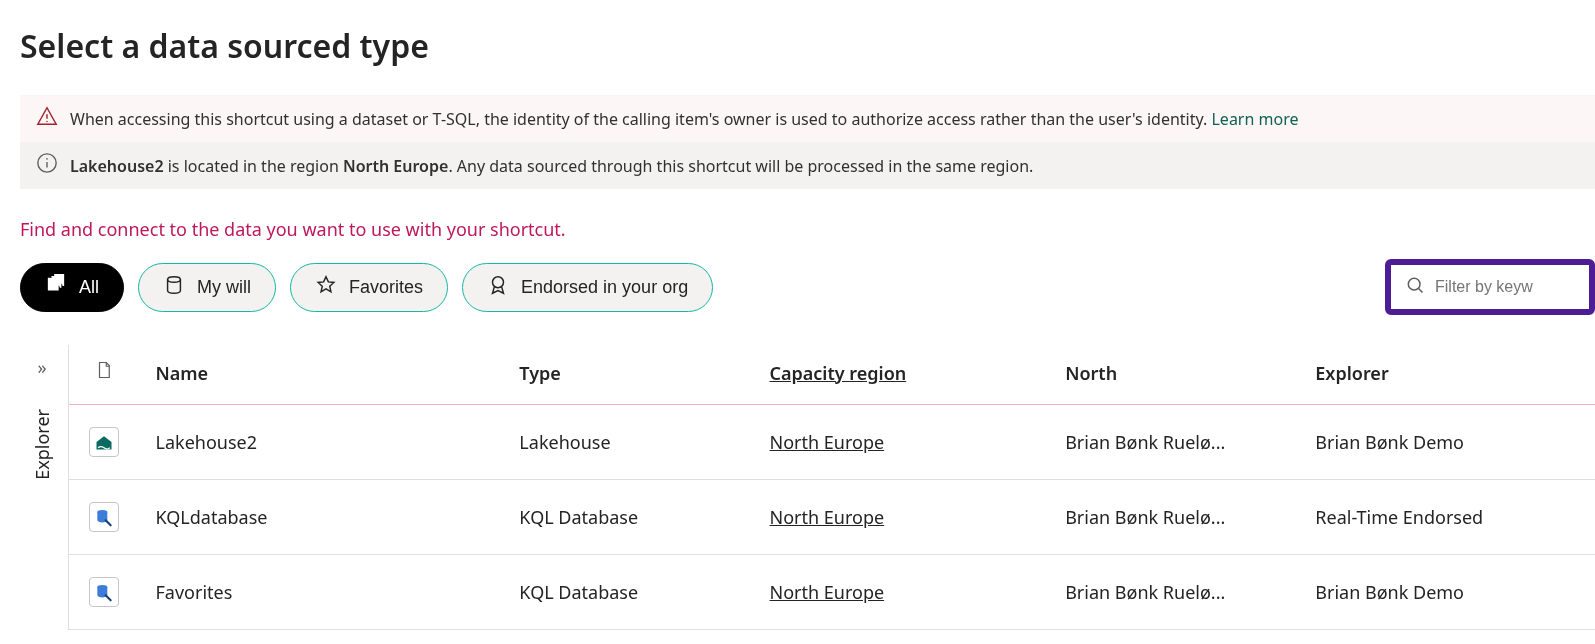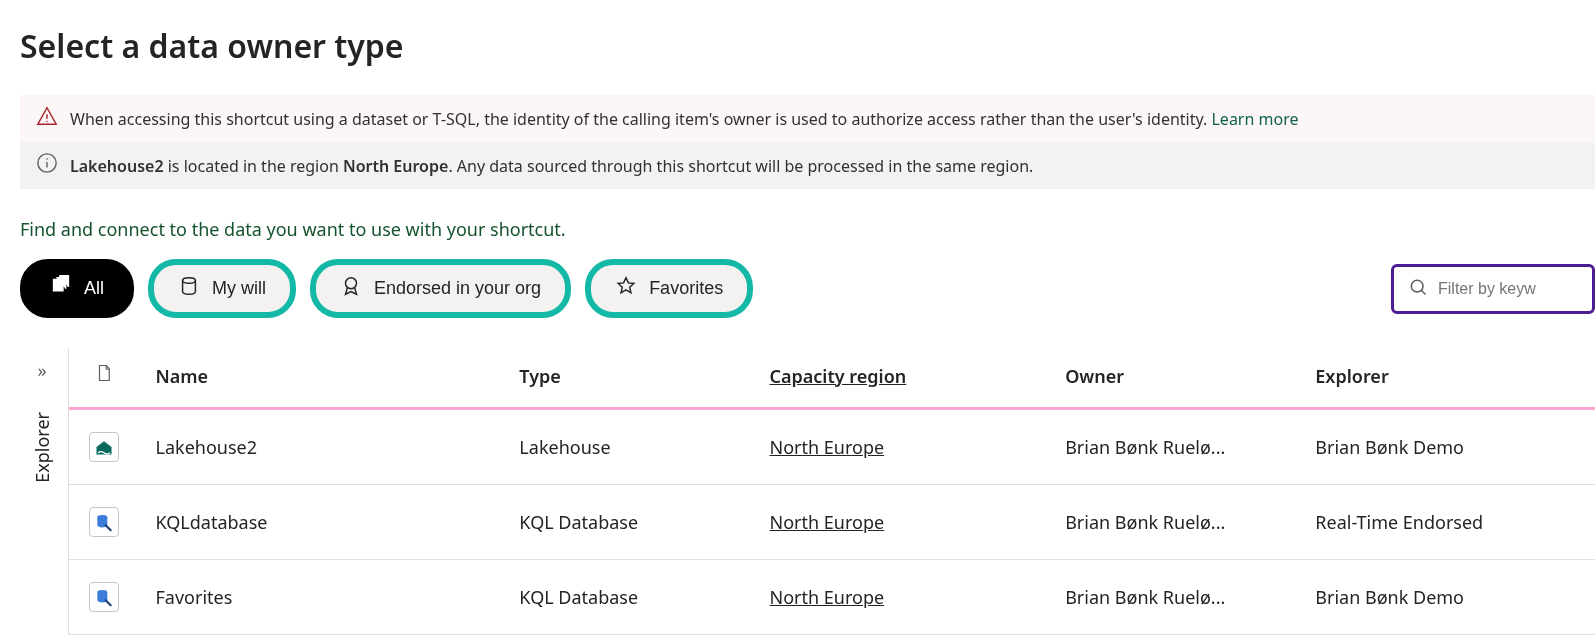--- a/index.html
+++ b/index.html
@@ -35,56 +35,56 @@
       background: #f3f2f1;
       margin-bottom: 28px;
       text-align: right;
     }
     .banner svg { flex-shrink: 0; }
     .banner .link { color: #0f6251; text-decoration: none; text-align: center; }
     .banner strong { font-weight: 600; }
 
     .subhead {
       font-size: 18px;
-      color: #14532d;
+      color: #be185d;
       margin-bottom: 18px;
     }
 
     .toolbar {
       display: flex;
       align-items: center;
       gap: 14px;
       margin-bottom: 30px;
     }
     .pill {
       display: inline-flex;
       align-items: center;
       gap: 12px;
-      border: 6px solid #14b8a6;
+      border: 1px solid #14b8a6;
       background: #f3f2f1;
       color: #242424;
       border-radius: 28px;
       padding: 10px 24px;
       font-size: 18px;
       cursor: pointer;
     }
     .pill.active {
       background: #000;
       color: #fff;
       border-color: #000;
     }
     .pill svg { width: 22px; height: 22px; }
     .pill.active svg { stroke: #fff; fill: #fff; }
 
     .toolbar-spacer { flex: 1; }
     .search-box {
       display: inline-flex;
       align-items: center;
       gap: 10px;
-      border: 3px solid #4c1d95;
+      border: 6px solid #4c1d95;
       border-radius: 6px;
       padding: 10px 14px;
       min-width: 200px;
       color: #616161;
     }
     .search-box input {
       border: none;
       outline: none;
       font-size: 16px;
       color: #242424;
@@ -121,21 +121,21 @@
     }
     table {
       border-collapse: collapse;
       width: 100%;
     }
     thead th {
       text-align: left;
       font-weight: 600;
       font-size: 18px;
       padding: 14px 16px 18px 16px;
-      border-bottom: 3px solid #f9a8d4;
+      border-bottom: 1px solid #f9a8d4;
       color: #242424;
     }
     tbody td {
       padding: 22px 16px;
       font-size: 18px;
       border-bottom: 1px solid #e1dfdd;
       color: #242424;
       white-space: nowrap;
       overflow: hidden;
       text-overflow: ellipsis;
@@ -157,21 +157,21 @@
       border-radius: 4px;
       background: #fff;
     }
     .item-icon svg { width: 20px; height: 20px; }
   </style>
 </head>
 <body>
 
 <div class="page">
 
-  <h1 class="page-title">Select a data owner type</h1>
+  <h1 class="page-title">Select a data sourced type</h1>
 
   <div class="banner banner-warning">
     <span>
       <svg width="22" height="22" viewBox="0 0 24 24" fill="none" stroke="#a4262c" stroke-width="1.6">
         <path d="M12 3 L22 21 H2 Z"></path>
           <line x1="12" y1="10" x2="12" y2="15"></line>
           <circle cx="12" cy="18" r="0.8" fill="#a4262c" stroke="none"></circle>
       </svg>
     </span>
     <span>
@@ -212,34 +212,34 @@
             <ellipse cx="12" cy="6" rx="7" ry="3"></ellipse>
             <path d="M5 6v12c0 1.7 3.1 3 7 3s7-1.3 7-3V6"></path>
           </svg>
       </span>
       <span>My will</span>
     </button>
 
     <button class="pill">
       <span>
         <svg viewBox="0 0 24 24" fill="none" stroke="#242424" stroke-width="1.6">
+            <path d="M12 3l2.6 5.6 6 .6-4.5 4.2 1.3 6-5.4-3.1L6.6 19.4l1.3-6L3.4 9.2l6-.6z"></path>
+          </svg>
+      </span>
+      <span>Favorites</span>
+    </button>
+
+    <button class="pill">
+      <span>
+        <svg viewBox="0 0 24 24" fill="none" stroke="#242424" stroke-width="1.6">
             <circle cx="12" cy="9" r="6"></circle>
             <path d="M8 14l-2 7 6-3 6 3-2-7"></path>
           </svg>
       </span>
       <span>Endorsed in your org</span>
-    </button>
-
-    <button class="pill">
-      <span>
-        <svg viewBox="0 0 24 24" fill="none" stroke="#242424" stroke-width="1.6">
-            <path d="M12 3l2.6 5.6 6 .6-4.5 4.2 1.3 6-5.4-3.1L6.6 19.4l1.3-6L3.4 9.2l6-.6z"></path>
-          </svg>
-      </span>
-      <span>Favorites</span>
     </button>
 
     <span class="toolbar-spacer"></span>
 
     <label class="search-box">
       <span>
         <svg width="20" height="20" viewBox="0 0 24 24" fill="none" stroke="#605e5c" stroke-width="1.8">
             <circle cx="11" cy="11" r="7"></circle>
             <line x1="21" y1="21" x2="16" y2="16"></line>
           </svg>
@@ -262,21 +262,21 @@
               <span>
                 <svg width="18" height="22" viewBox="0 0 24 24" fill="none" stroke="#605e5c" stroke-width="1.6">
                     <path d="M6 2h9l4 4v16H6z"></path>
                     <path d="M15 2v5h5"></path>
                   </svg>
               </span>
             </th>
             <th class="col-name">Name</th>
             <th class="col-type">Type</th>
             <th class="col-region">Capacity region</th>
-            <th class="col-owner">Owner</th>
+            <th class="col-owner">North</th>
             <th class="col-location">Explorer</th>
           </tr>
         </thead>
         <tbody id="table-body">
             <tr>
               <td class="col-icon"><span class="item-icon">
                   <svg viewBox="0 0 24 24">
                     <path d="M3 12l9-7 9 7v9H3z" fill="#0b6a5f"></path>
                     <path d="M5 19q3-3 7 0t7 0" fill="none" stroke="#fff" stroke-width="1.6"></path>
                   </svg>

